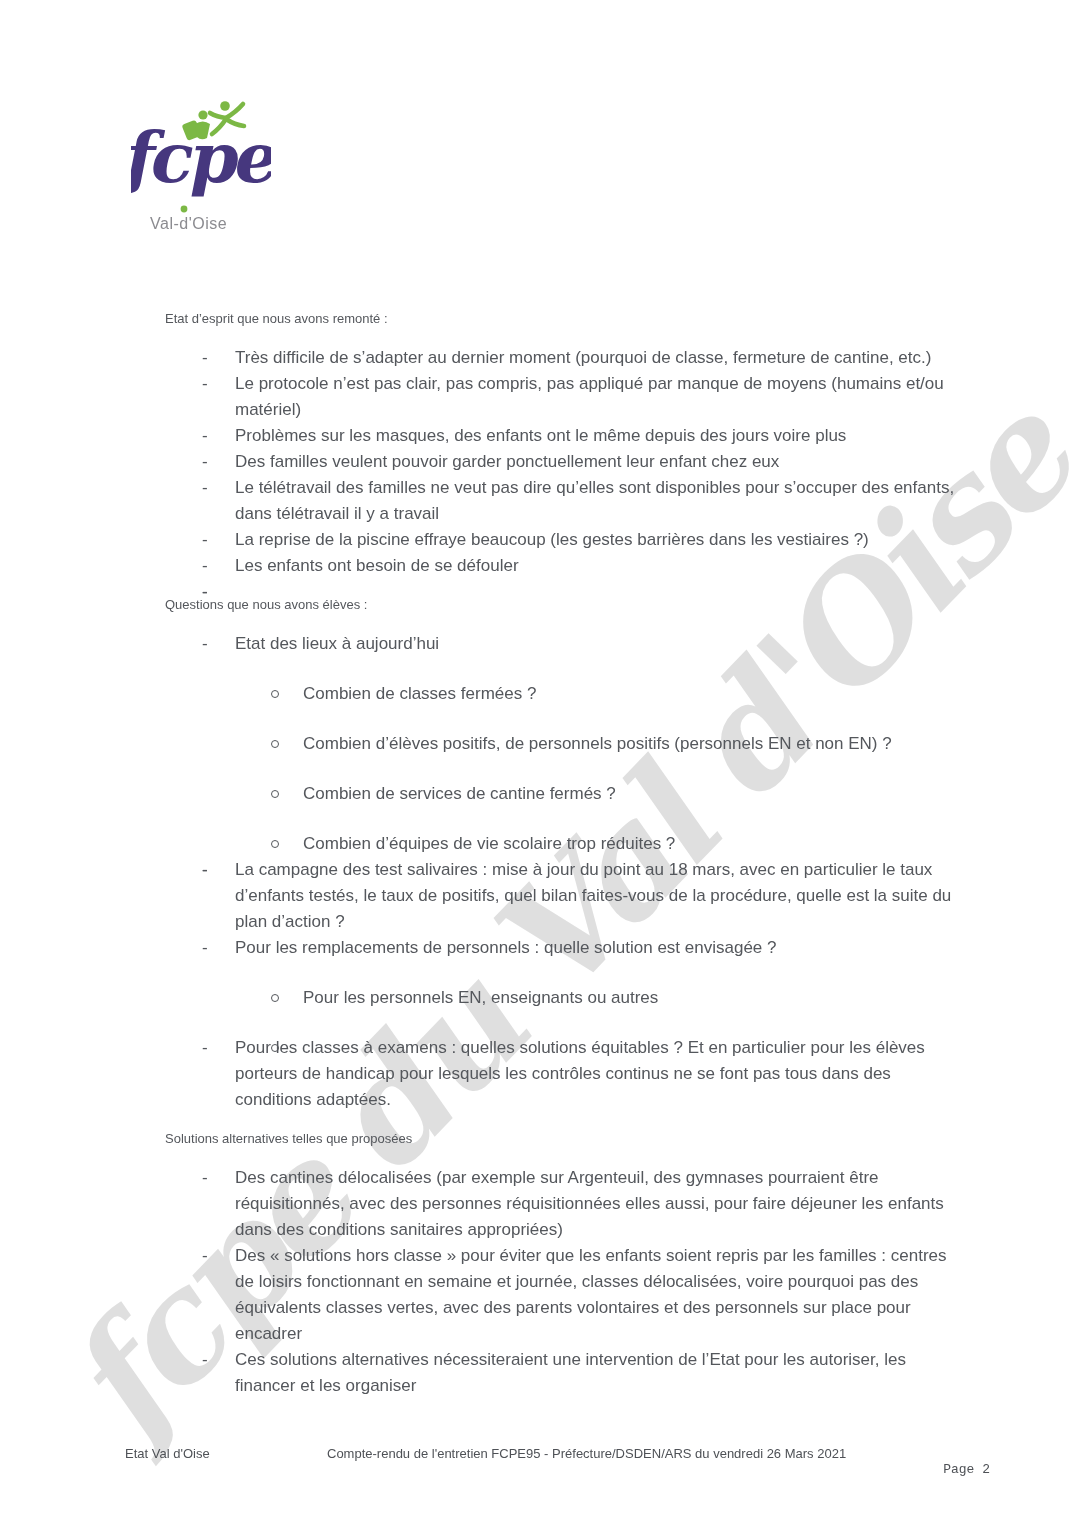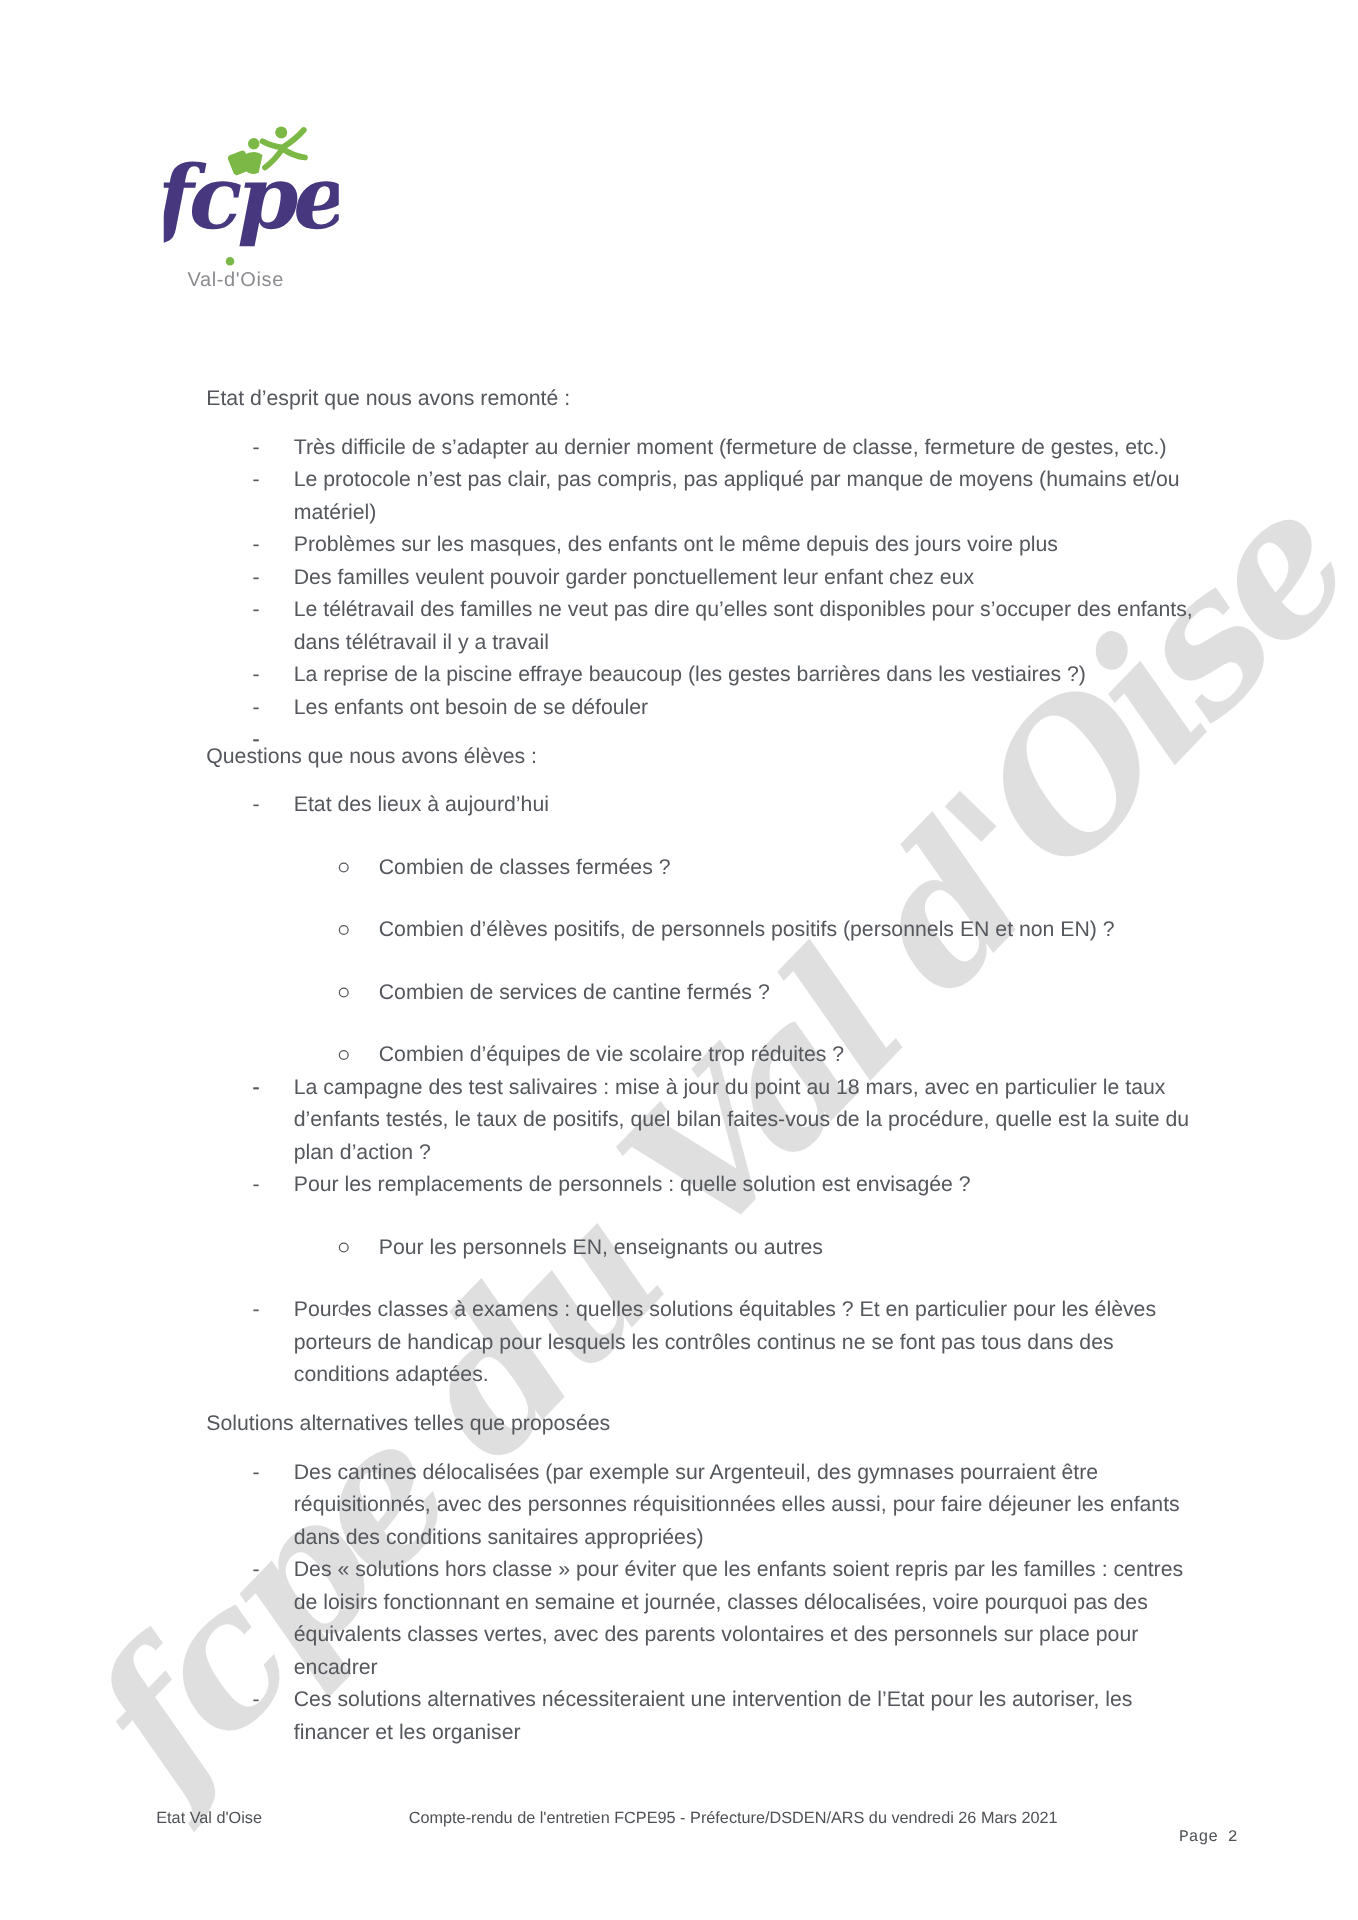--- a/index.html
+++ b/index.html
@@ -31,21 +31,21 @@
   .logo { position:absolute; left:131px; top:98px; z-index:1; }
 
   .content {
     position:absolute;
     left:165px; top:293px;
     width:805px;
     font-size:17px;
     line-height:26px;
     z-index:1;
   }
-  .heading { font-size:17px; font-weight:normal; margin:13px 0; }
+  .heading { font-size:13px; font-weight:normal; margin:13px 0; }
   .li { position:relative; }
   .l1 { padding-left:70px; }
   .l1 > .marker { position:absolute; left:37px; top:0; }
   .l2 { padding-left:138px;margin-top:24px; }
   .circle {
     position:absolute; left:106px; top:9px;
     width:8px; height:8px;
     border:1.5px solid var(--text, #54575c);
     border-radius:50%;
   }
@@ -90,21 +90,21 @@
 
     <circle cx="53" cy="111" r="3.4" fill="var(--green)"></circle>
 
     <text x="19" y="131" font-family="Liberation Sans, sans-serif" font-size="16" letter-spacing="0.5" fill="var(--gray)">Val-d'Oise</text>
   </svg>
 </div>
 
 <main class="content">
 
   <h2 class="heading">Etat d’esprit que nous avons remonté :</h2>
-  <div class="li l1"><span class="marker">-</span><span class="li-text">Très difficile de s’adapter au dernier moment (fermeture de classe, fermeture de gestes, etc.)</span></div>
+  <div class="li l1"><span class="marker">-</span><span class="li-text">Très difficile de s’adapter au dernier moment (pourquoi de classe, fermeture de cantine, etc.)</span></div>
   <div class="li l1"><span class="marker">-</span><span class="li-text">Le protocole n’est pas clair, pas compris, pas appliqué par manque de moyens (humains et/ou matériel)</span></div>
   <div class="li l1"><span class="marker">-</span><span class="li-text">Problèmes sur les masques, des enfants ont le même depuis des jours voire plus</span></div>
   <div class="li l1"><span class="marker">-</span><span class="li-text">Des familles veulent pouvoir garder ponctuellement leur enfant chez eux</span></div>
   <div class="li l1"><span class="marker">-</span><span class="li-text">Le télétravail des familles ne veut pas dire qu’elles sont disponibles pour s’occuper des enfants, dans télétravail il y a travail</span></div>
   <div class="li l1"><span class="marker">-</span><span class="li-text">La reprise de la piscine effraye beaucoup (les gestes barrières dans les vestiaires ?)</span></div>
   <div class="li l1"><span class="marker">-</span><span class="li-text">Les enfants ont besoin de se défouler</span></div>
   <div class="li l1"><span class="marker">-</span></div>
   <div class="li l1"><span class="marker">-</span></div>
 
   <h2 class="heading">Questions que nous avons élèves :</h2>

